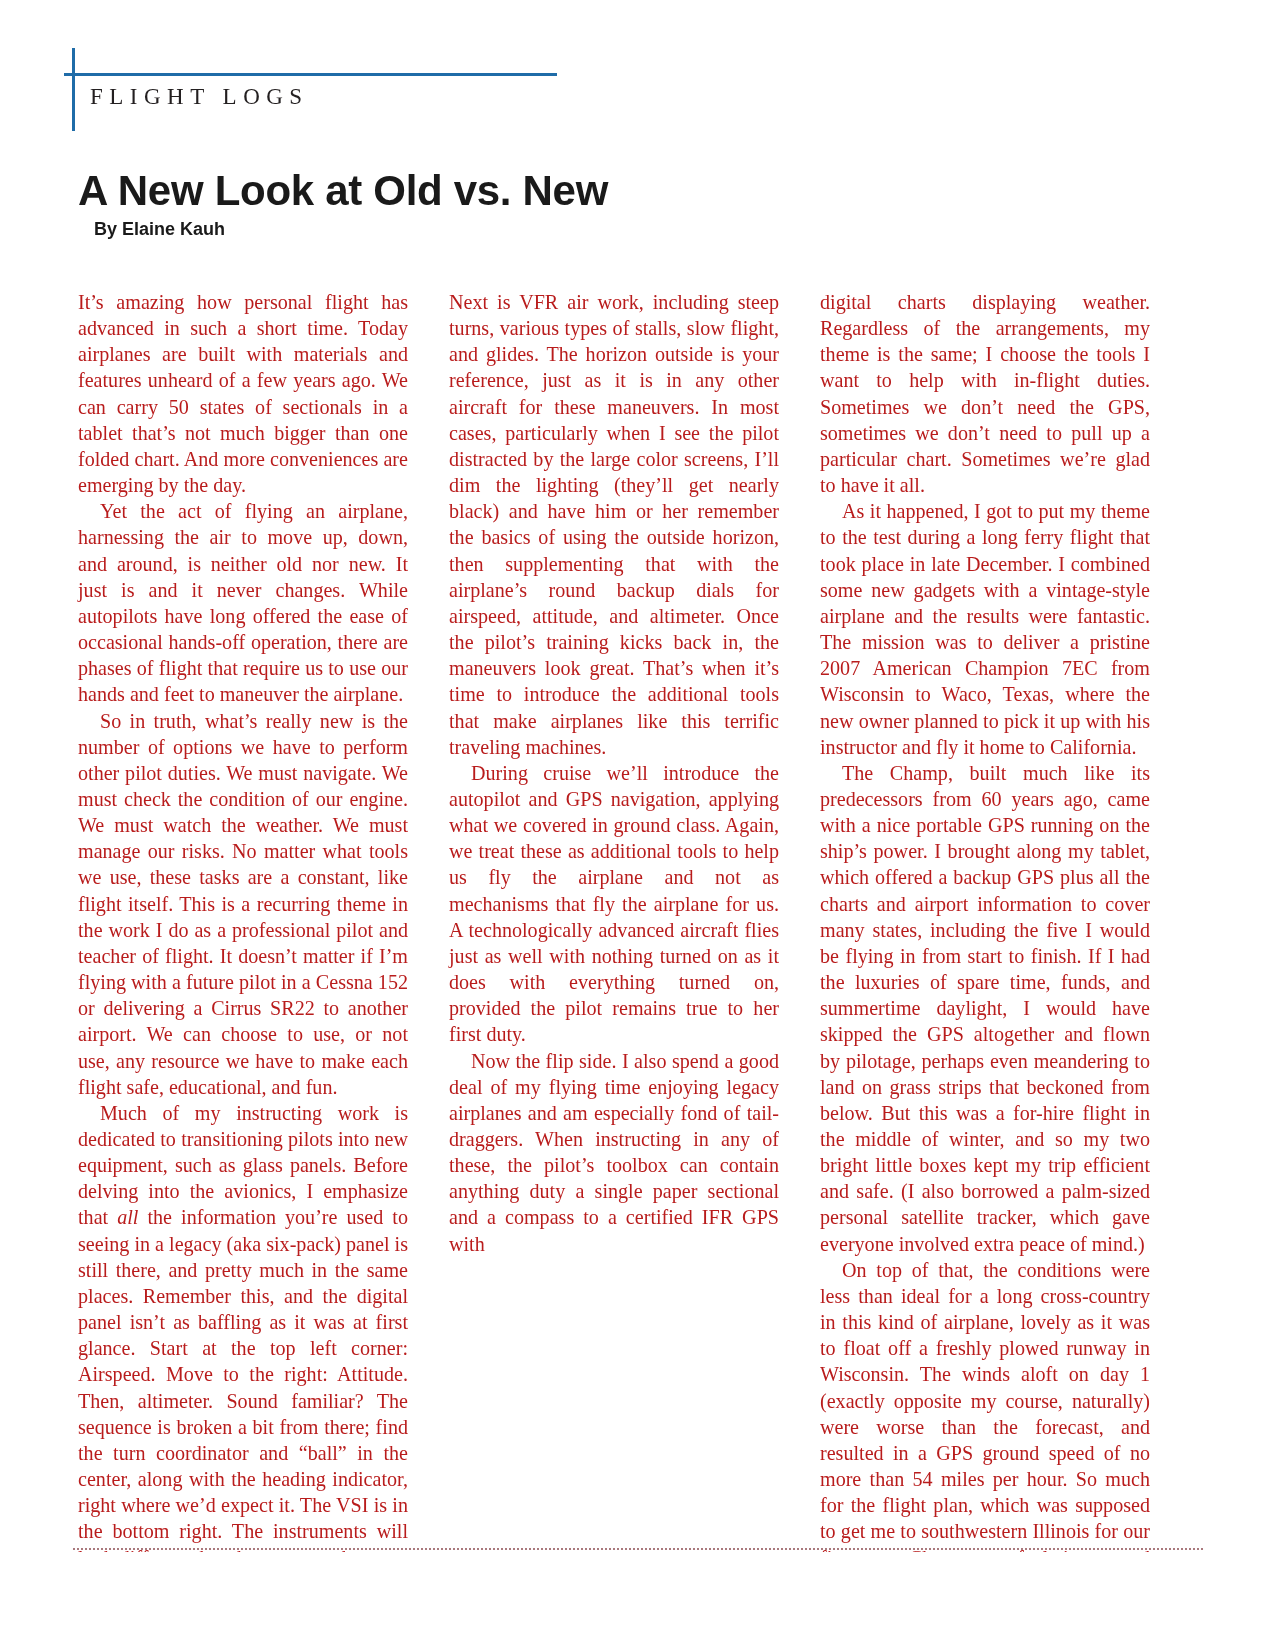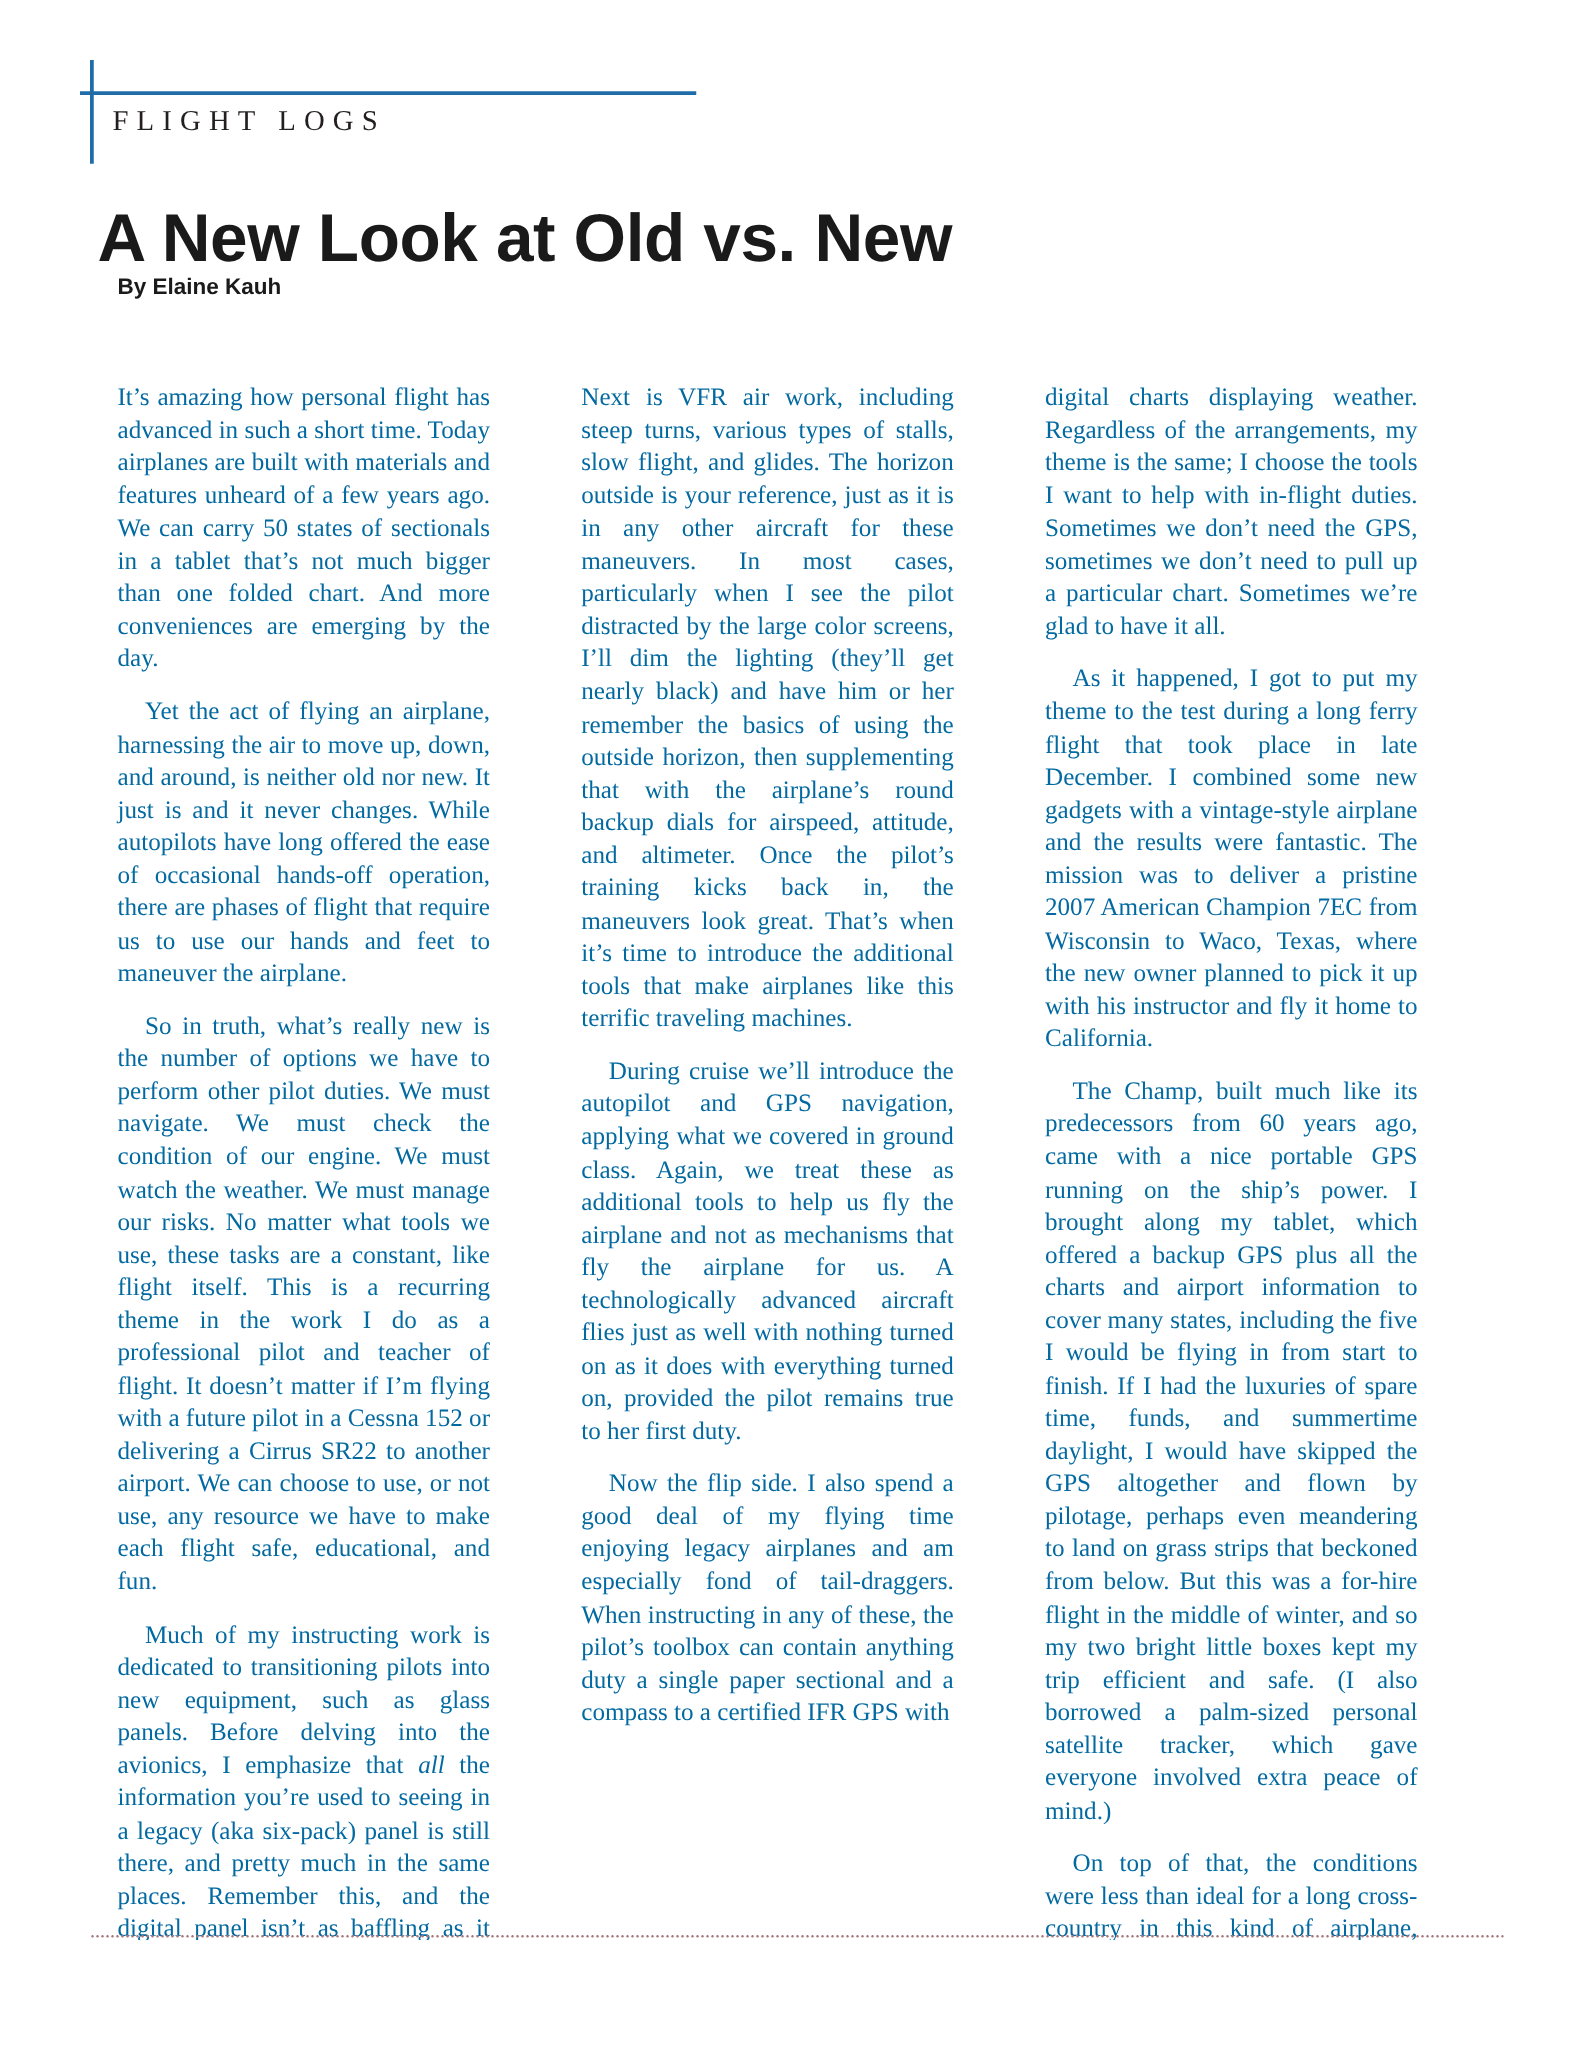--- a/index.html
+++ b/index.html
@@ -55,21 +55,21 @@
   
   .titleblock {
     position: absolute;
     left: 78px;
     top: 168px;
     width: 1120px;
   }
   .headline {
     font-family: "Liberation Sans", "DejaVu Sans", sans-serif;
     font-weight: bold;
-    font-size: 54px;
+    font-size: 42px;
     line-height: 46px;
     color: #1a1a1a;
     letter-spacing: -0.3px;
     margin: 0;
   }
   .subhead {
     font-family: "Liberation Sans", "DejaVu Sans", sans-serif;
     font-weight: bold;
     font-size: 31px;
     line-height: 38px;
@@ -95,25 +95,25 @@
     height: 1160px;
     display: flex;
     gap: 41px;
   }
   .col {
     width: 330px;
     flex: 0 0 330px;
     position: relative;
   }
   .col p {
-    margin: 16px;
+    margin: 0;
     font-family: "Liberation Serif", "DejaVu Serif", serif;
     font-size: 20.1px;
     line-height: 26.15px;
-    color: #0369a1;
+    color: #b91c1c;
     text-align: justify;
     text-justify: inter-word;
     hyphens: auto;
     -webkit-hyphens: auto;
     text-indent: 0;
   }
   .col p + p {
     text-indent: 22px;
   }
   .col p em {

